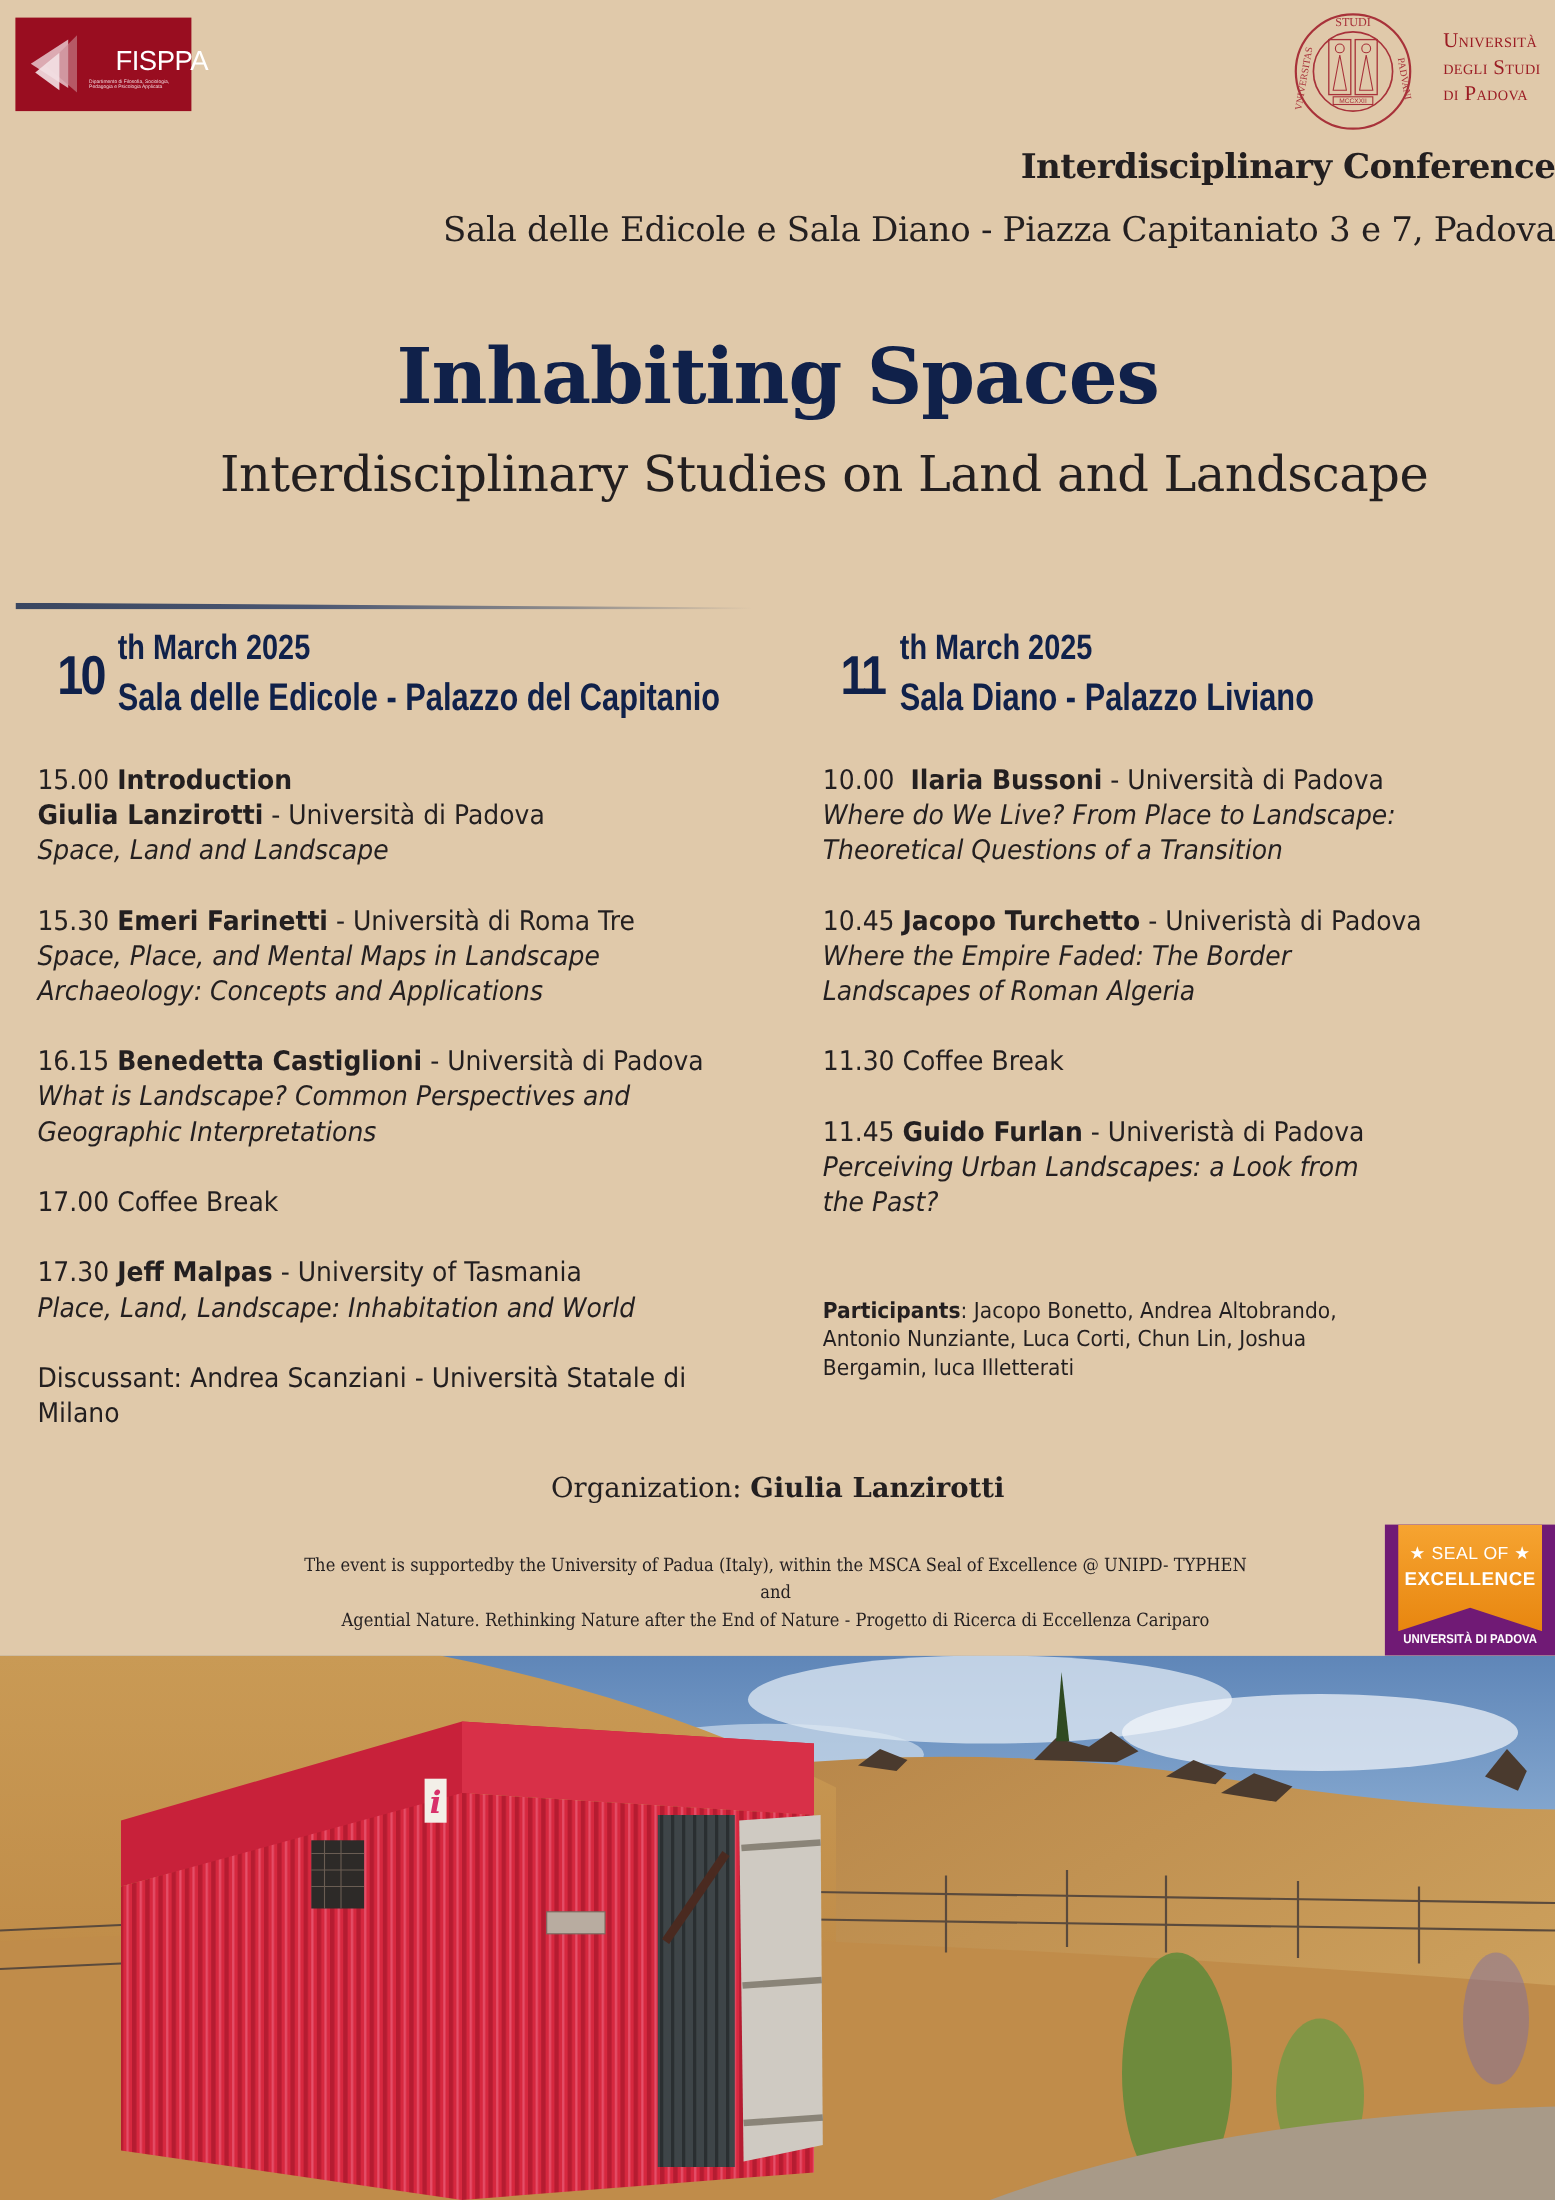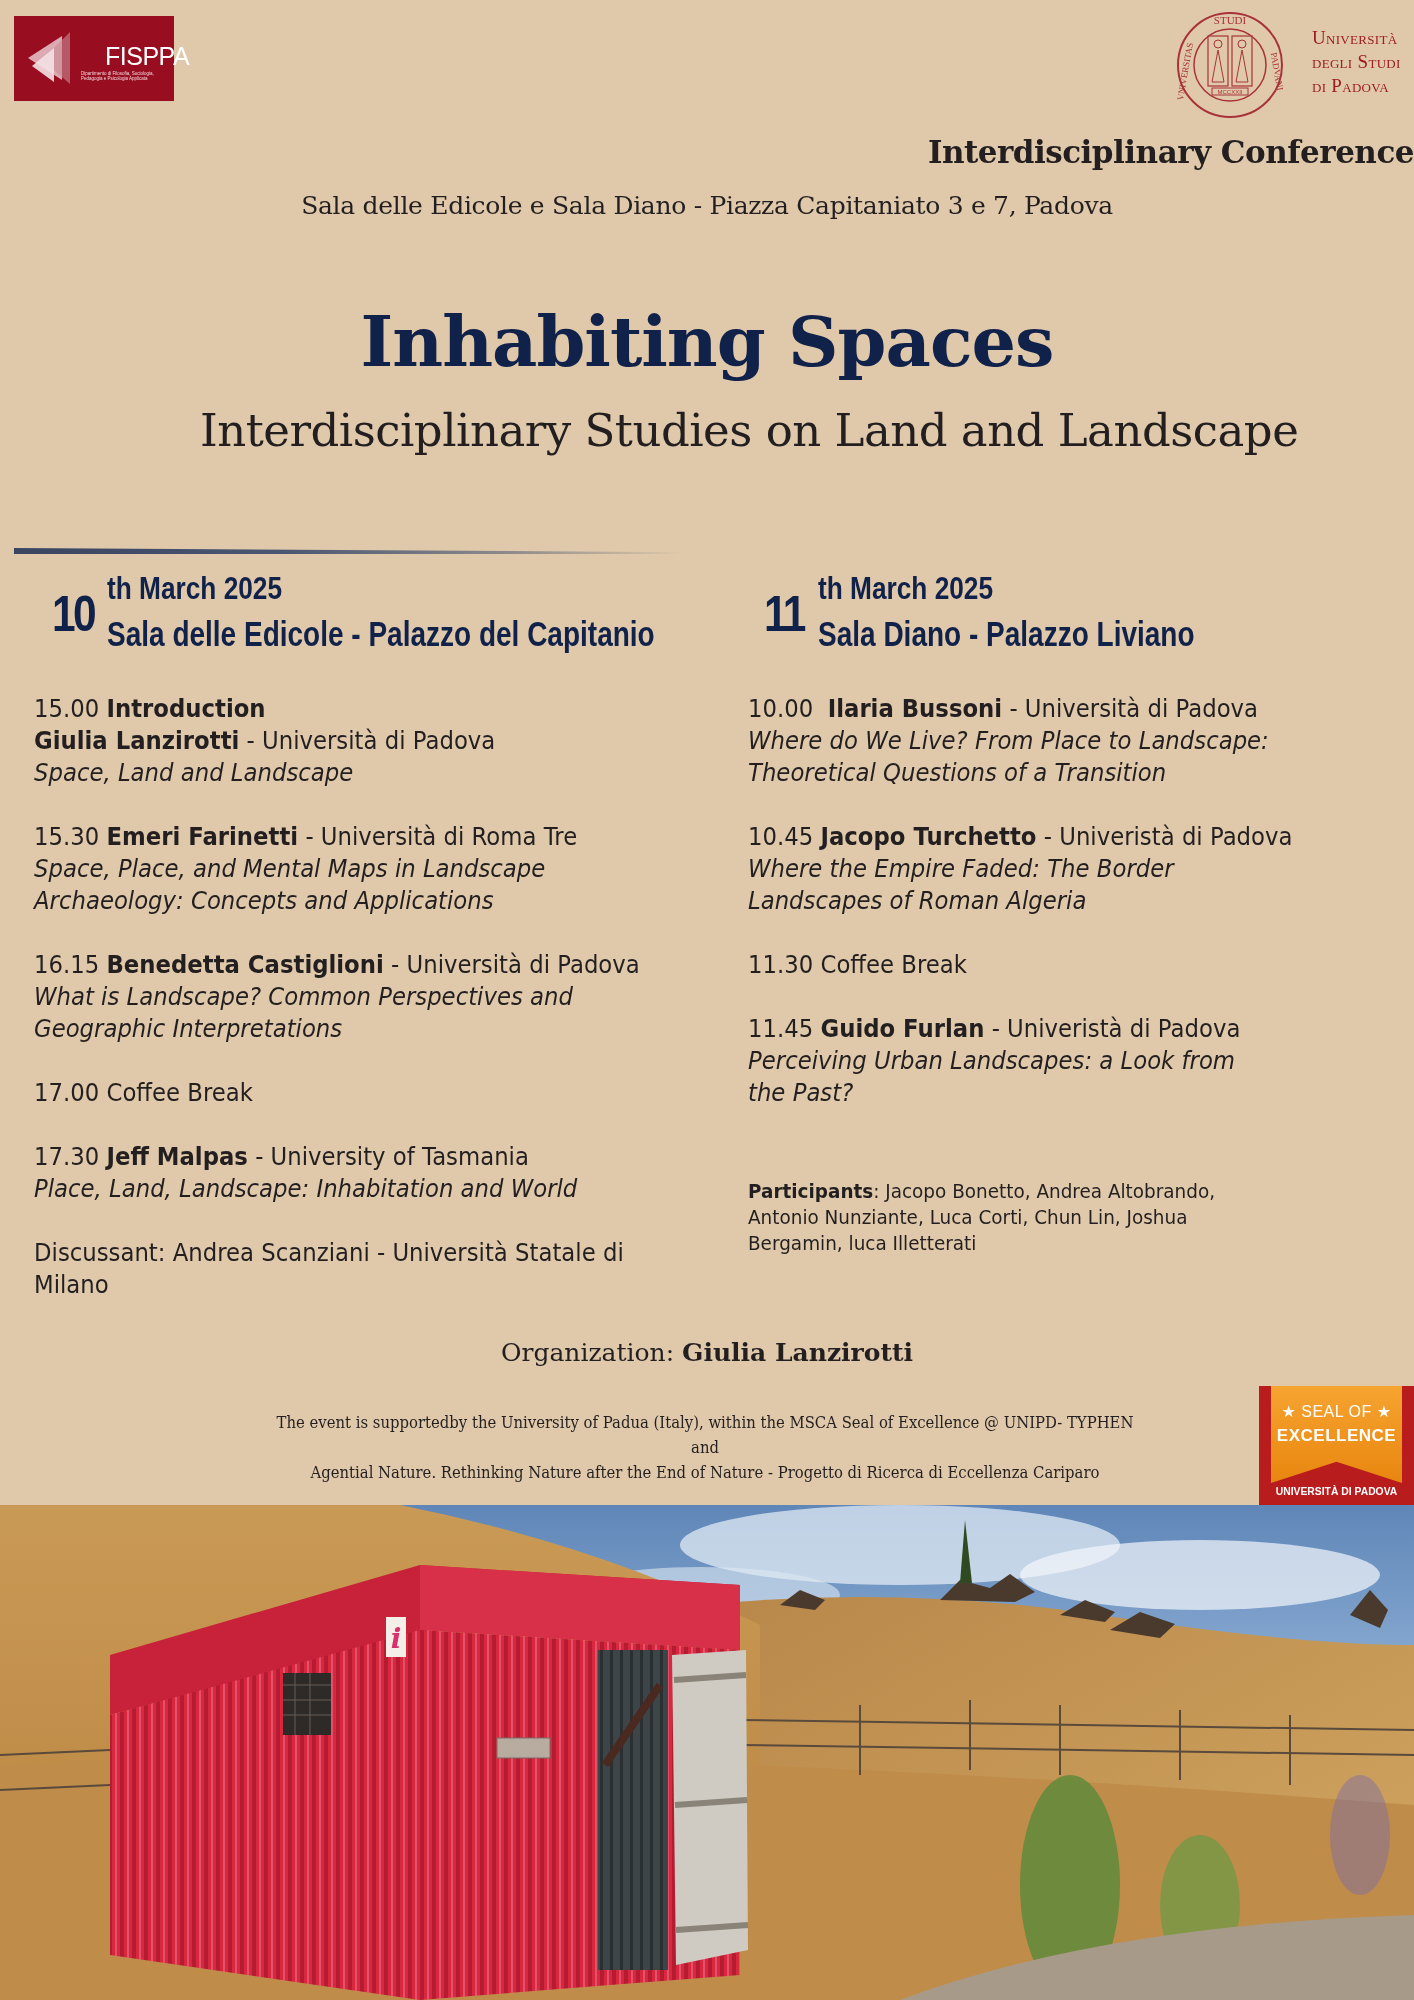--- a/index.html
+++ b/index.html
@@ -29,22 +29,22 @@
     font-size: 19px; line-height: 24px; font-variant: small-caps; letter-spacing: 0.3px;
   }
 
   
   .conf-title {
     left: 0; width: 1414px; top: 134px; text-align: right;
     font-family: "DejaVu Serif", serif; font-weight: bold; font-size: 31px; color: #231f20;
     letter-spacing: -0.5px;
   }
   .venue {
-    left: 0; width: 1414px; top: 191px; text-align: center;
-    font-family: "DejaVu Serif", serif; font-size: 25px; color: #231f20; letter-spacing: -0.3px;
+    left: 0; width: 1414px; top: 191px; text-align: right;
+    font-family: "DejaVu Serif", serif; font-size: 31px; color: #231f20; letter-spacing: -0.3px;
   }
   .main-title {
     left: 0; width: 1414px; top: 276px; text-align: center;
     font-family: "DejaVu Serif", serif; font-weight: bold; font-size: 70px; color: #10214a;
     letter-spacing: -1px;
     margin-top: 24px;
   }
   .subtitle {
     left: 172px; width: 1160px; top: 404px; text-align: left;
     font-family: "DejaVu Serif", serif; font-size: 45px; color: #231f20; letter-spacing: -0.5px; margin-left: 28px;
@@ -74,21 +74,21 @@
   .participants .inner { transform: scaleX(0.92); transform-origin: left; width: 560px; }
 
   .org { left: 0; width: 1414px; top: 1338px; text-align: center; font-family: "DejaVu Serif", serif; font-size: 25px; }
   .support {
     left: 170px; width: 1070px; top: 1410px; text-align: center;
     font-family: "DejaVu Serif", serif; font-size: 16.5px; line-height: 25px; color: #231f20;
   }
   .support span { display: block; transform: scaleX(0.9); }
 
   .seal-excellence {
-    left: 1259px; top: 1386px; width: 155px; height: 119px; background: #b91c1c; overflow: hidden;
+    left: 1259px; top: 1386px; width: 155px; height: 119px; background: #701a75; overflow: hidden;
   }
   .seal-excellence .ribbon {
     position: absolute; left: 12px; top: 0; width: 131px; height: 97px;
     background: linear-gradient(#f6a431, #e8860f);
     clip-path: polygon(0 0, 100% 0, 100% 100%, 50% 78%, 0 100%);
   }
   .seal-excellence .r1 { position: absolute; left: 0; width: 155px; top: 16px; text-align: center; color: #fff; font-size: 16px; letter-spacing: 0.5px; }
   .seal-excellence .r2 { position: absolute; left: 0; width: 155px; top: 40px; text-align: center; color: #fff; font-size: 17px; font-weight: bold; letter-spacing: 0.5px; }
   .seal-excellence .r3 { position: absolute; left: 0; width: 155px; top: 99px; text-align: center; color: #fff; font-size: 11.5px; font-weight: bold; transform: scaleX(0.9); }
 

